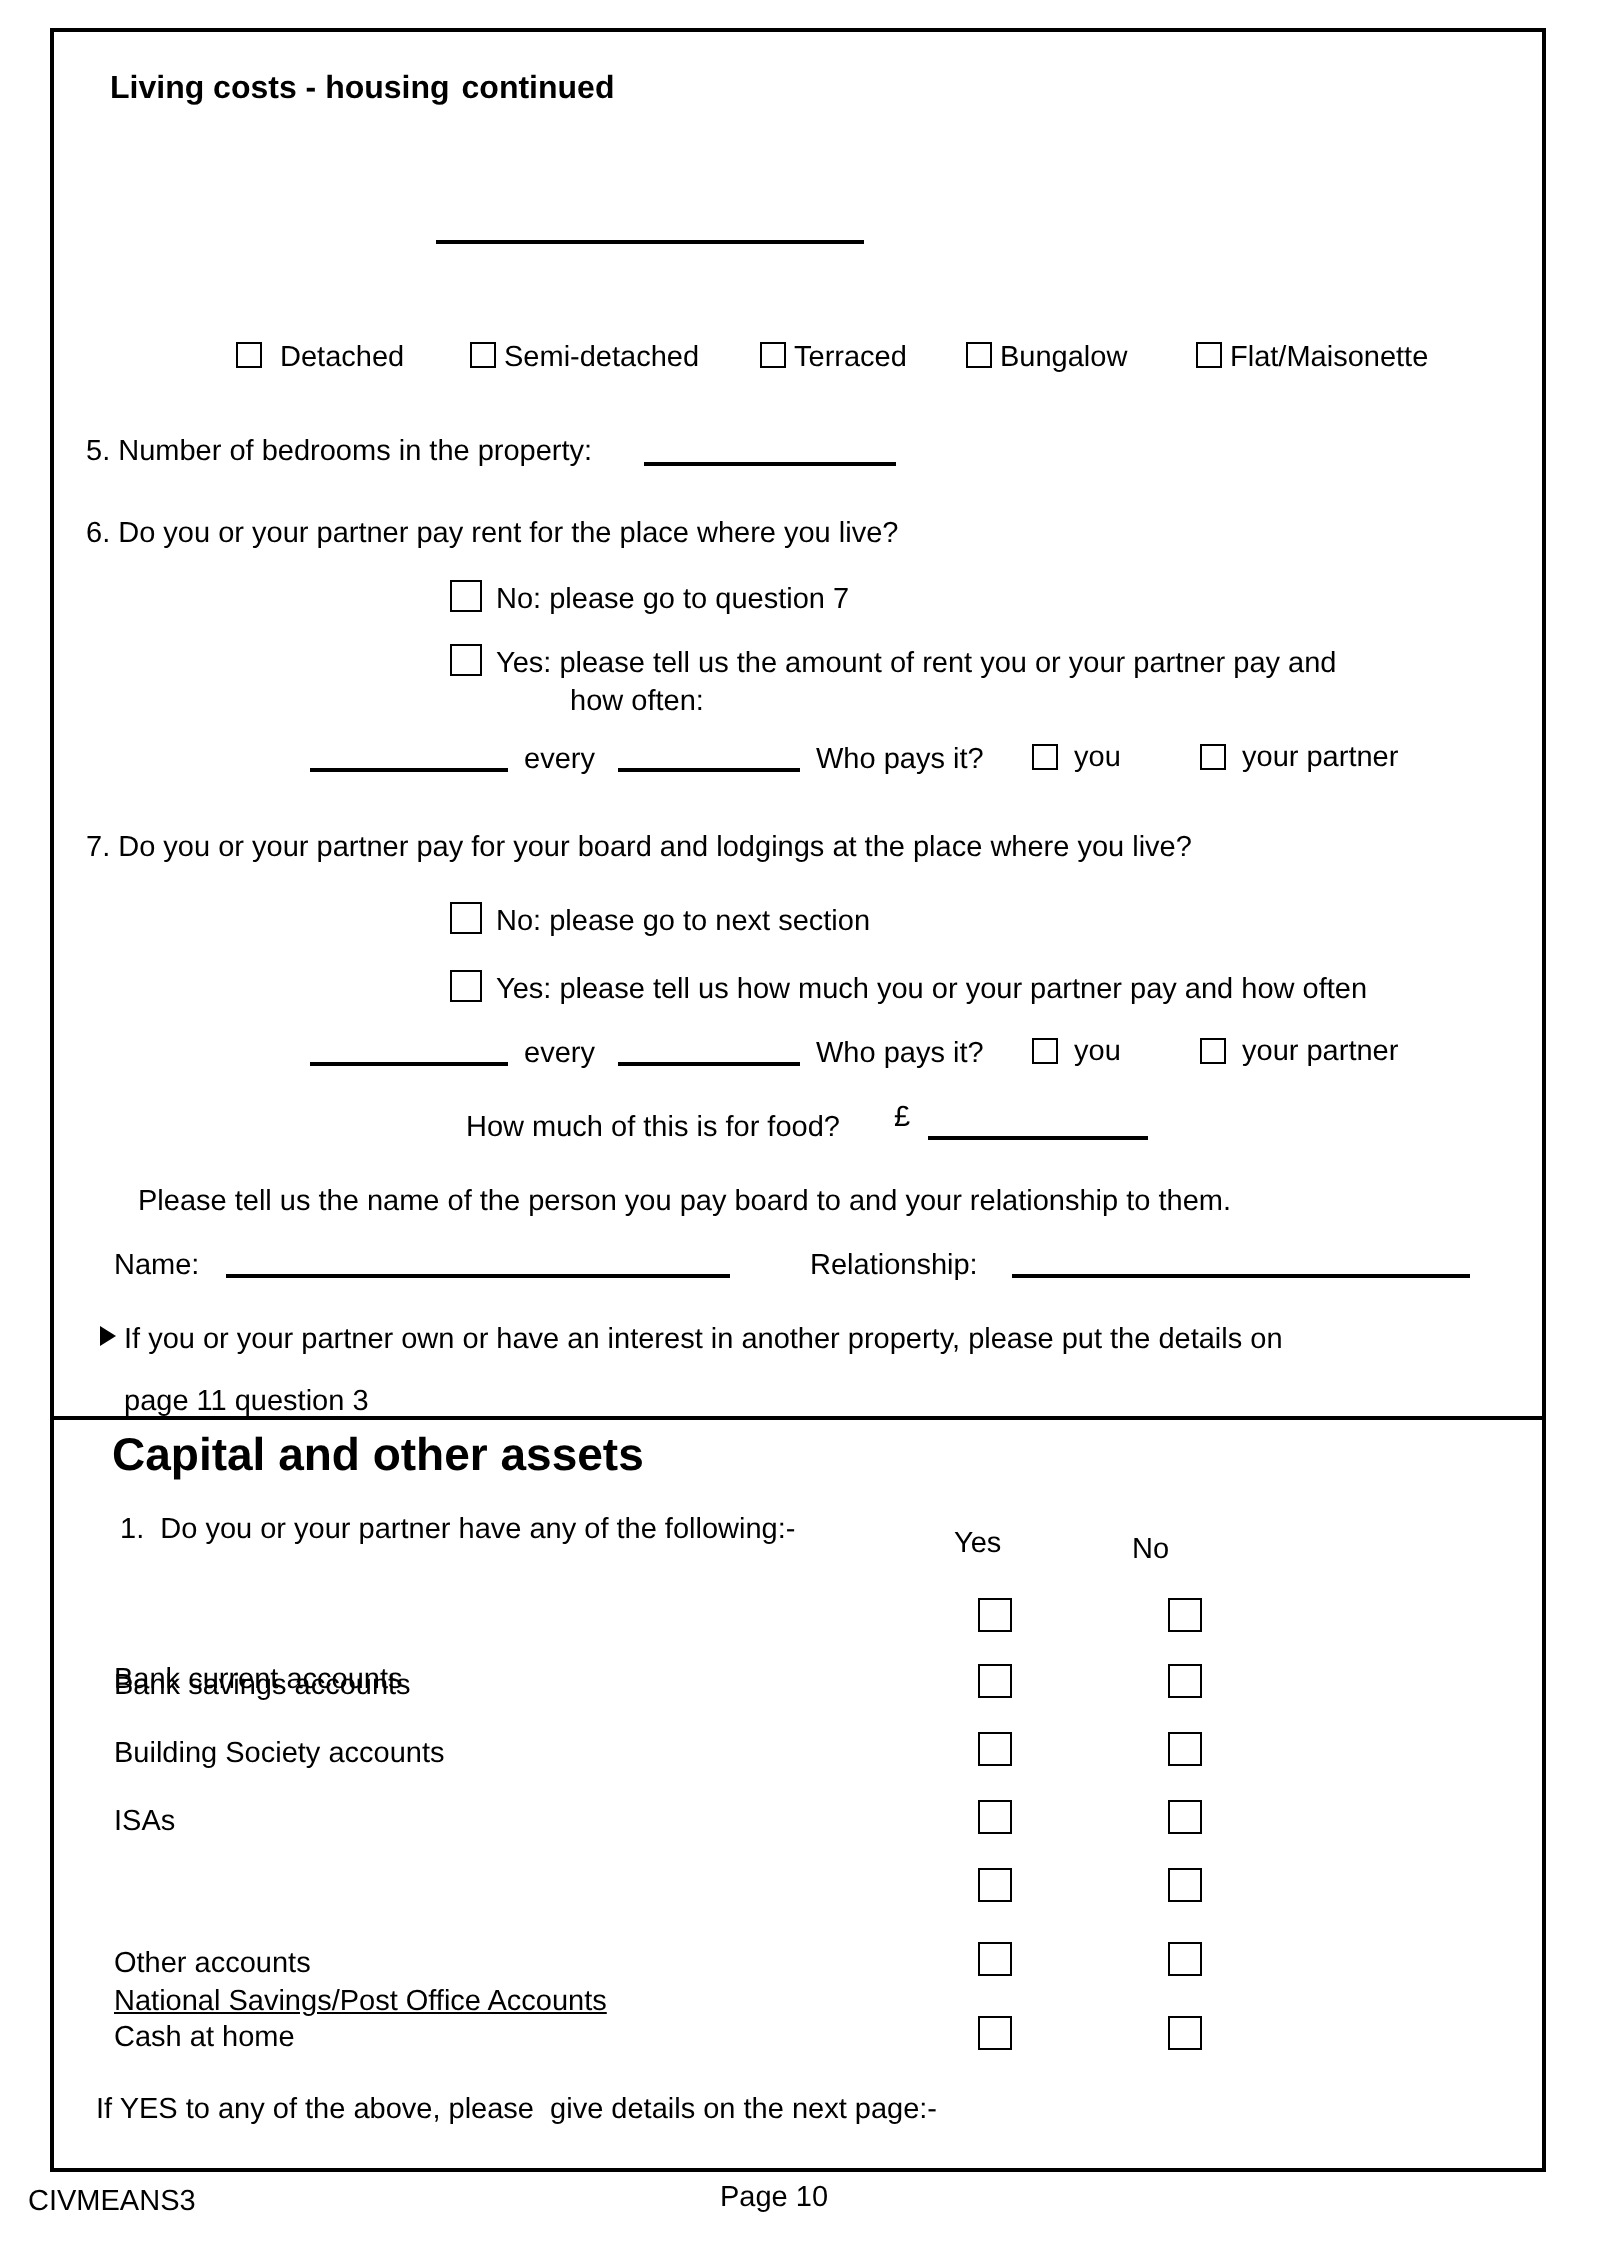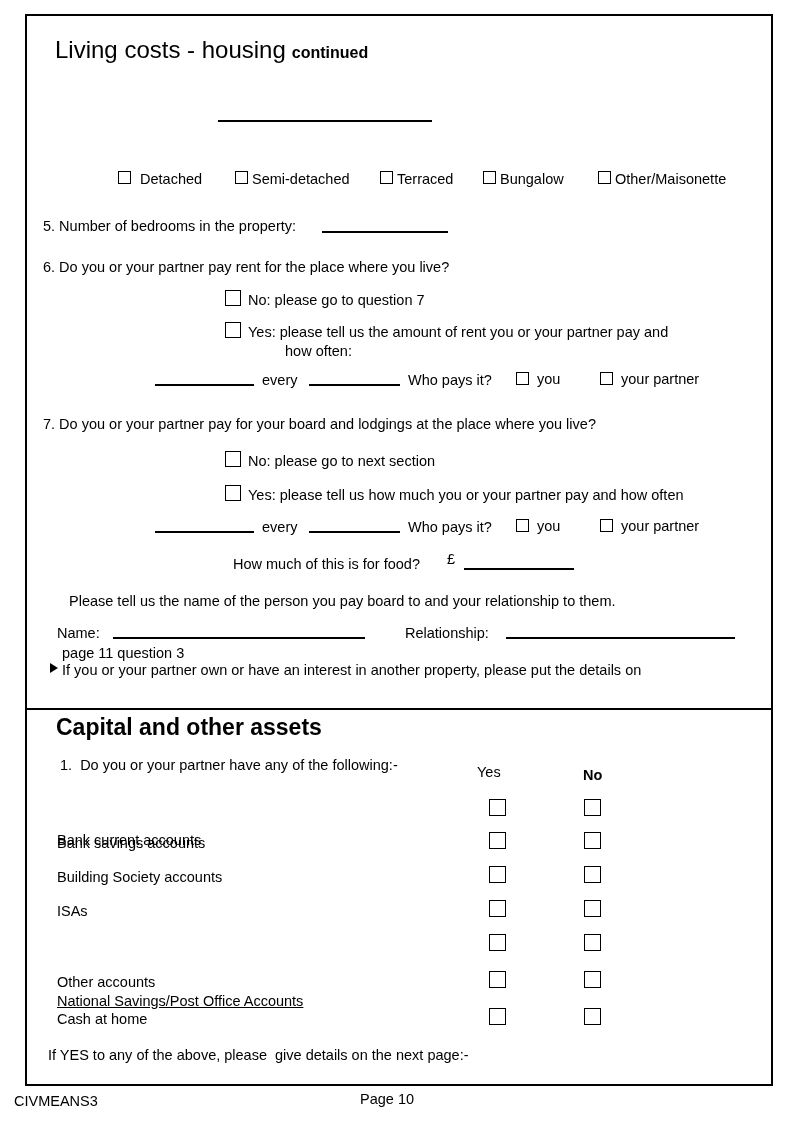--- a/index.html
+++ b/index.html
@@ -3,21 +3,21 @@
 <meta charset="utf-8">
 <style>
   * { margin:0; padding:0; box-sizing:border-box; }
   html, body { background:#fff; }
   body { width:800px; height:1130px; font-family:"Liberation Sans", sans-serif; color:#000; }
   .sheet { position:relative; width:800px; height:1130px; background:#fff; overflow:hidden; }
   .abs { position:absolute; }
   .txt { font-size:14.5px; line-height:1.25; white-space:nowrap; }
   .pre { white-space:pre; }
   .form-box { position:absolute; left:25px; top:14px; width:748px; height:1072px; border:2px solid #000; }
-  .title-main { font-size:24px; font-weight:normal; }
+  .title-main { font-size:16px; font-weight:bold; }
   .title-suffix { font-size:16px; font-weight:bold; margin-left:6px; }
   .title2 { font-size:23px; font-weight:bold; }
   .cb { position:absolute; background:#fff; border:1.5px solid #000; }
   .cb-s { width:13px; height:13px; }
   .cb-m { width:16px; height:16px; }
   .cb-l { width:17px; height:17px; }
   .wline { position:absolute; height:0; border-bottom:2px solid #000; }
   .divider { position:absolute; left:25px; top:708px; width:748px; height:2px; background:#000; }
   .tri { position:absolute; width:0; height:0; border-top:5px solid transparent; border-bottom:5px solid transparent; border-left:8px solid #000; }
 </style>
@@ -37,21 +37,21 @@
 
   <span class="cb cb-s" style="left:118px; top:171px;"></span>
   <div class="abs txt" style="left:140px; top:170px;">Detached</div>
   <span class="cb cb-s" style="left:235px; top:171px;"></span>
   <div class="abs txt" style="left:252px; top:170px;">Semi-detached</div>
   <span class="cb cb-s" style="left:380px; top:171px;"></span>
   <div class="abs txt" style="left:397px; top:170px;">Terraced</div>
   <span class="cb cb-s" style="left:483px; top:171px;"></span>
   <div class="abs txt" style="left:500px; top:170px;">Bungalow</div>
   <span class="cb cb-s" style="left:598px; top:171px;"></span>
-  <div class="abs txt" style="left:615px; top:170px;">Other/Maisonette</div>
+  <div class="abs txt" style="left:615px; top:170px;">Flat/Maisonette</div>
 
   <div class="abs txt" style="left:43px; top:217px;">5. Number of bedrooms in the property:</div>
   <div class="wline" style="left:322px; top:231px; width:126px;"></div>
 
   <div class="abs txt" style="left:43px; top:258px;">6. Do you or your partner pay rent for the place where you live?</div>
 
   <span class="cb cb-m" style="left:225px; top:290px;"></span>
   <div class="abs txt" style="left:248px; top:291px;">No: please go to question 7</div>
 
   <span class="cb cb-m" style="left:225px; top:322px;"></span>
@@ -90,29 +90,29 @@
 
   <div class="abs txt" style="left:57px; top:592px;margin-left:12px;">Please tell us the name of the person you pay board to and your relationship to them.</div>
 
   <div class="abs txt" style="left:57px; top:624px;">Name:</div>
   <div class="wline" style="left:113px; top:637px; width:252px;"></div>
   <div class="abs txt" style="left:405px; top:624px;">Relationship:</div>
   <div class="wline" style="left:506px; top:637px; width:229px;"></div>
 
   <span class="tri" style="left:50px; top:663px;"></span>
   <div class="abs txt" style="left:62px; top:661px;">If you or your partner own or have an interest in another property, please put the details on</div>
-  <div class="abs txt" style="left:62px; top:644px;text-align:center;">page 11 question 3</div>
+  <div class="abs txt" style="left:62px; top:692px;text-align:center;">page 11 question 3</div>
 
   <div class="divider"></div>
 
   <div class="abs title2" style="left:56px; top:714px;">Capital and other assets</div>
 
   <div class="abs txt pre" style="left:60px; top:756px;">1.  Do you or your partner have any of the following:-</div>
   <div class="abs txt" style="left:477px; top:763px;">Yes</div>
-  <div class="abs txt" style="left:583px; top:766px;font-weight:bold;">No</div>
+  <div class="abs txt" style="left:566px; top:766px;">No</div>
 
   <div class="abs txt" style="left:57px; top:801px;margin-top:30px;">Bank current accounts</div>
   <span class="cb cb-l" style="left:489px; top:799px;"></span>
   <span class="cb cb-l" style="left:584px; top:799px;"></span>
 
   <div class="abs txt" style="left:57px; top:834px;">Bank savings accounts</div>
   <span class="cb cb-l" style="left:489px; top:832px;"></span>
   <span class="cb cb-l" style="left:584px; top:832px;"></span>
 
   <div class="abs txt" style="left:57px; top:868px;">Building Society accounts</div>

